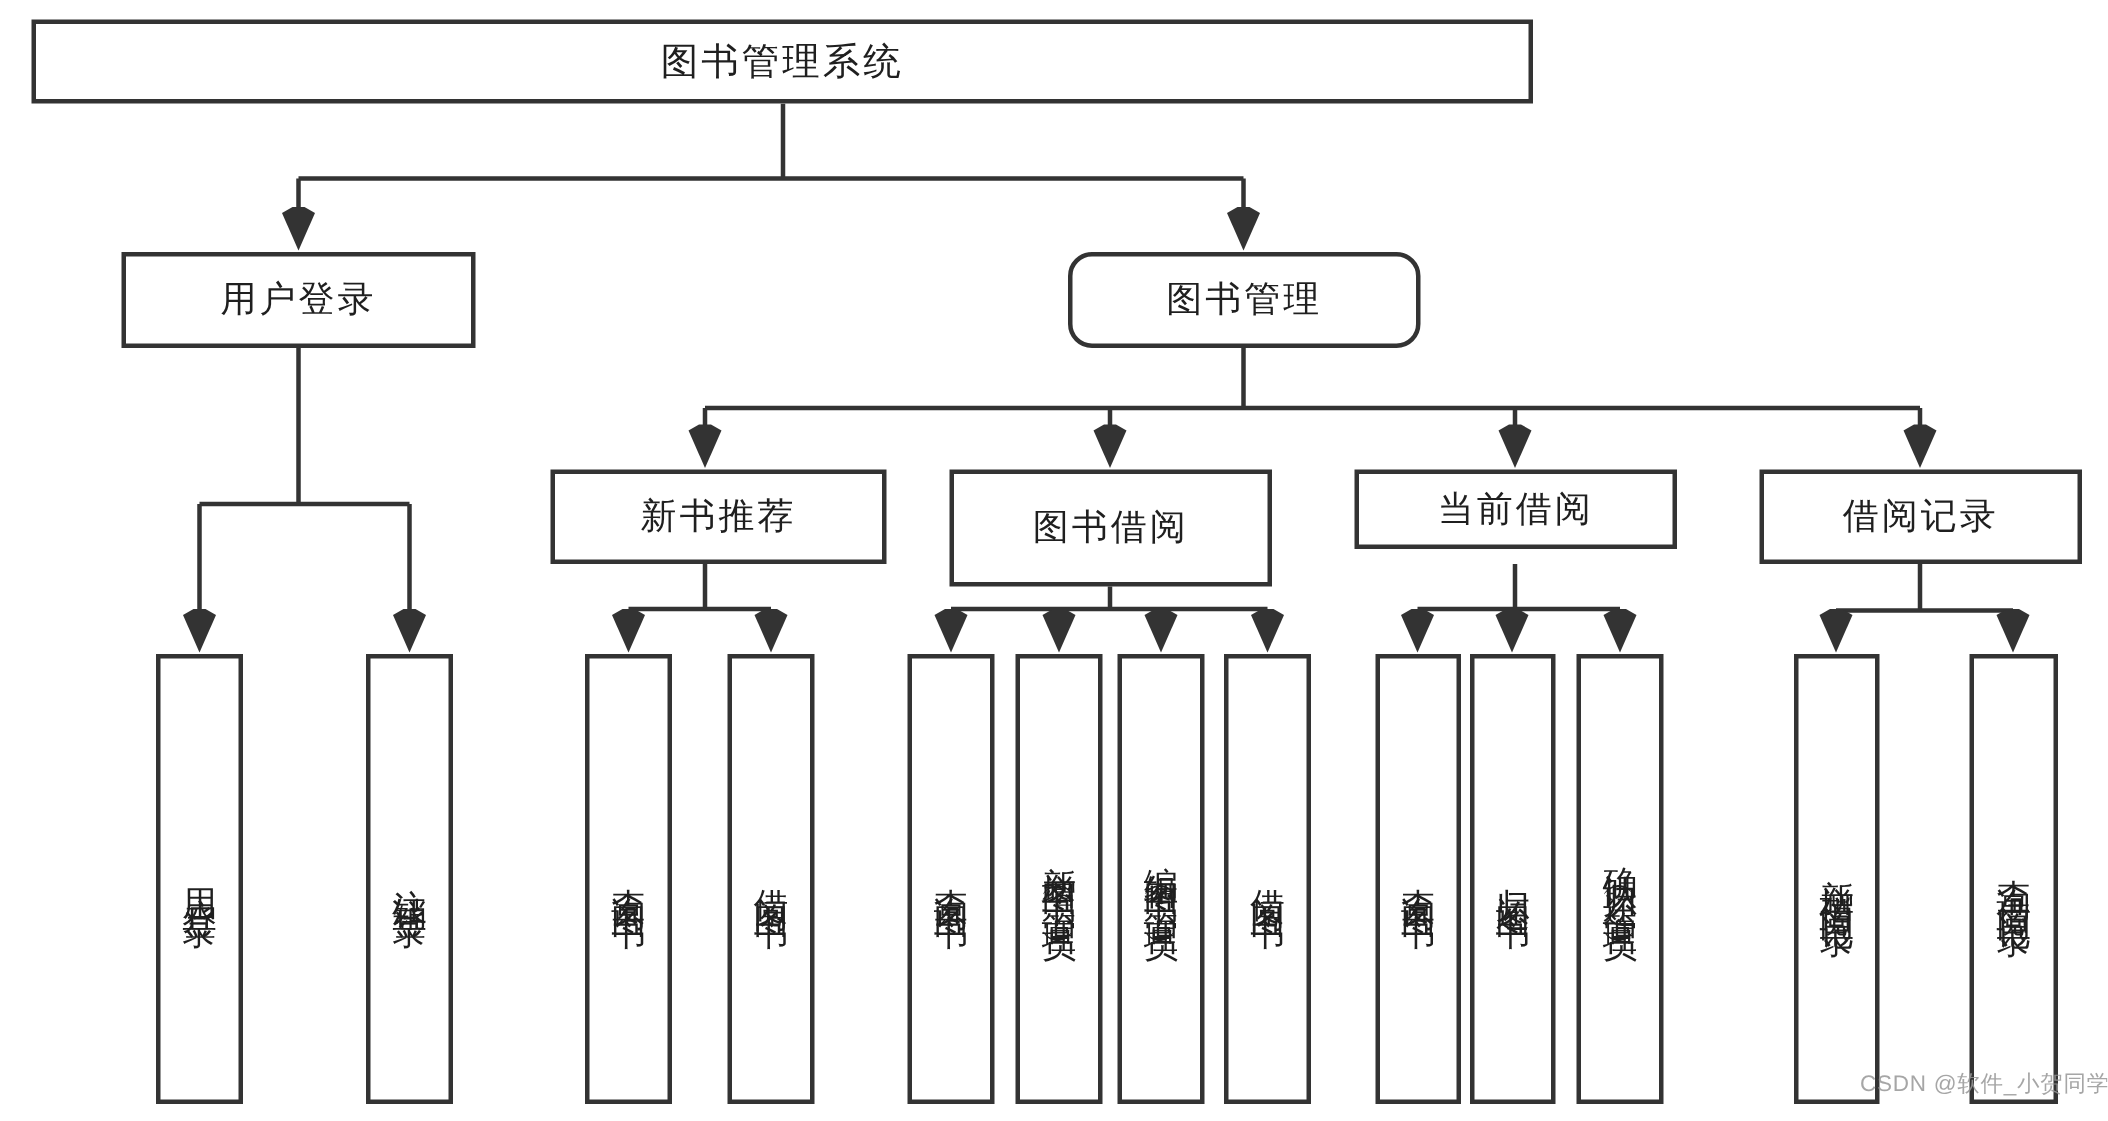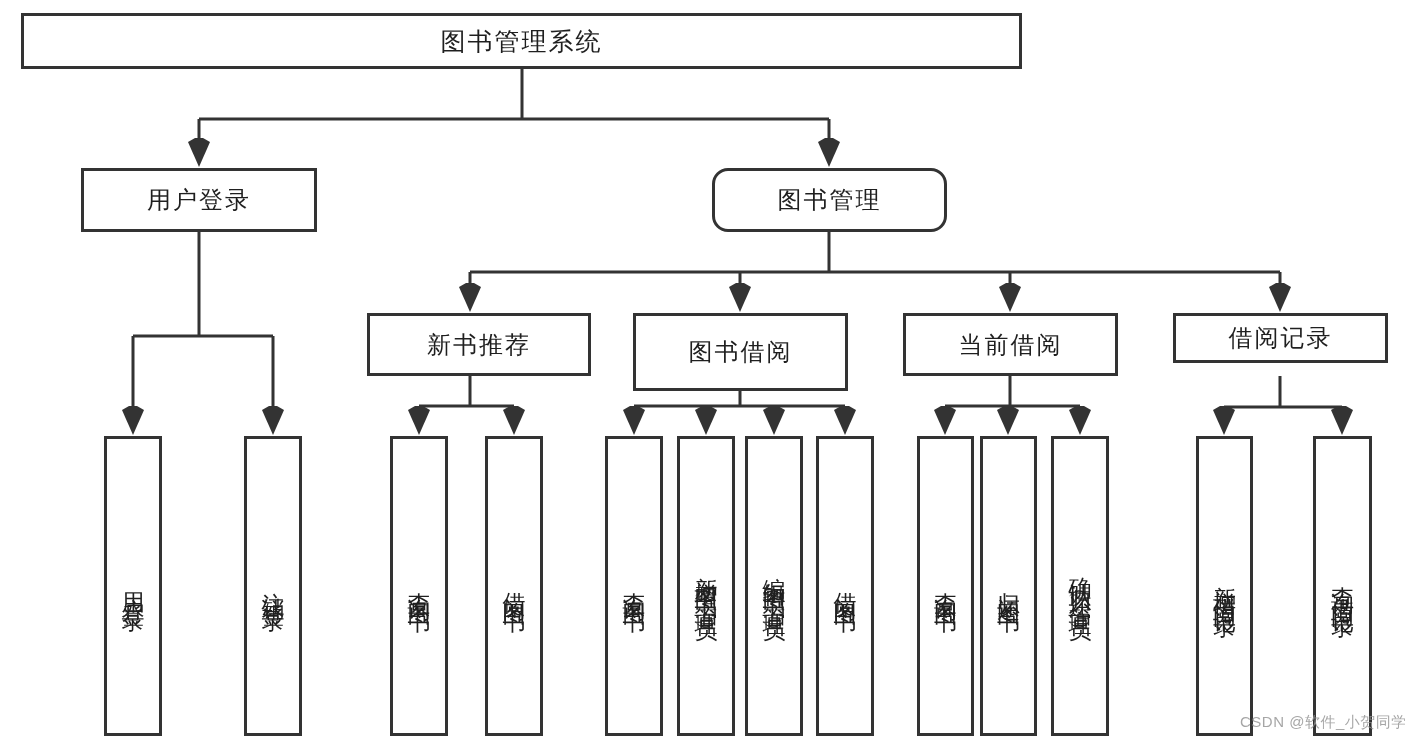--- a/index.html
+++ b/index.html
@@ -133,24 +133,24 @@
   <div class="node" style="left:712px; top:168px; width:235px; height:64px;border-radius:16px;">
     <span class="label">图书管理</span>
   </div>
 
   <div class="node" style="left:367px; top:313px; width:224px; height:63px;">
     <span class="label">新书推荐</span>
   </div>
   <div class="node" style="left:633px; top:313px; width:215px; height:78px;">
     <span class="label">图书借阅</span>
   </div>
-  <div class="node" style="left:903px; top:313px; width:215px; height:63px;">
+  <div class="node" style="left:903px; top:313px; width:215px; height:53px;">
     <span class="label">当前借阅</span>
   </div>
-  <div class="node" style="left:1173px; top:313px; width:215px; height:50px;">
+  <div class="node" style="left:1173px; top:313px; width:215px; height:63px;">
     <span class="label">借阅记录</span>
   </div>
 
   <div class="node vertical" style="left:104px; top:436px; width:58px; height:300px;">
     <span class="label">用户登录</span>
   </div>
   <div class="node vertical" style="left:244px; top:436px; width:58px; height:300px;">
     <span class="label">注销登录</span>
   </div>
 

